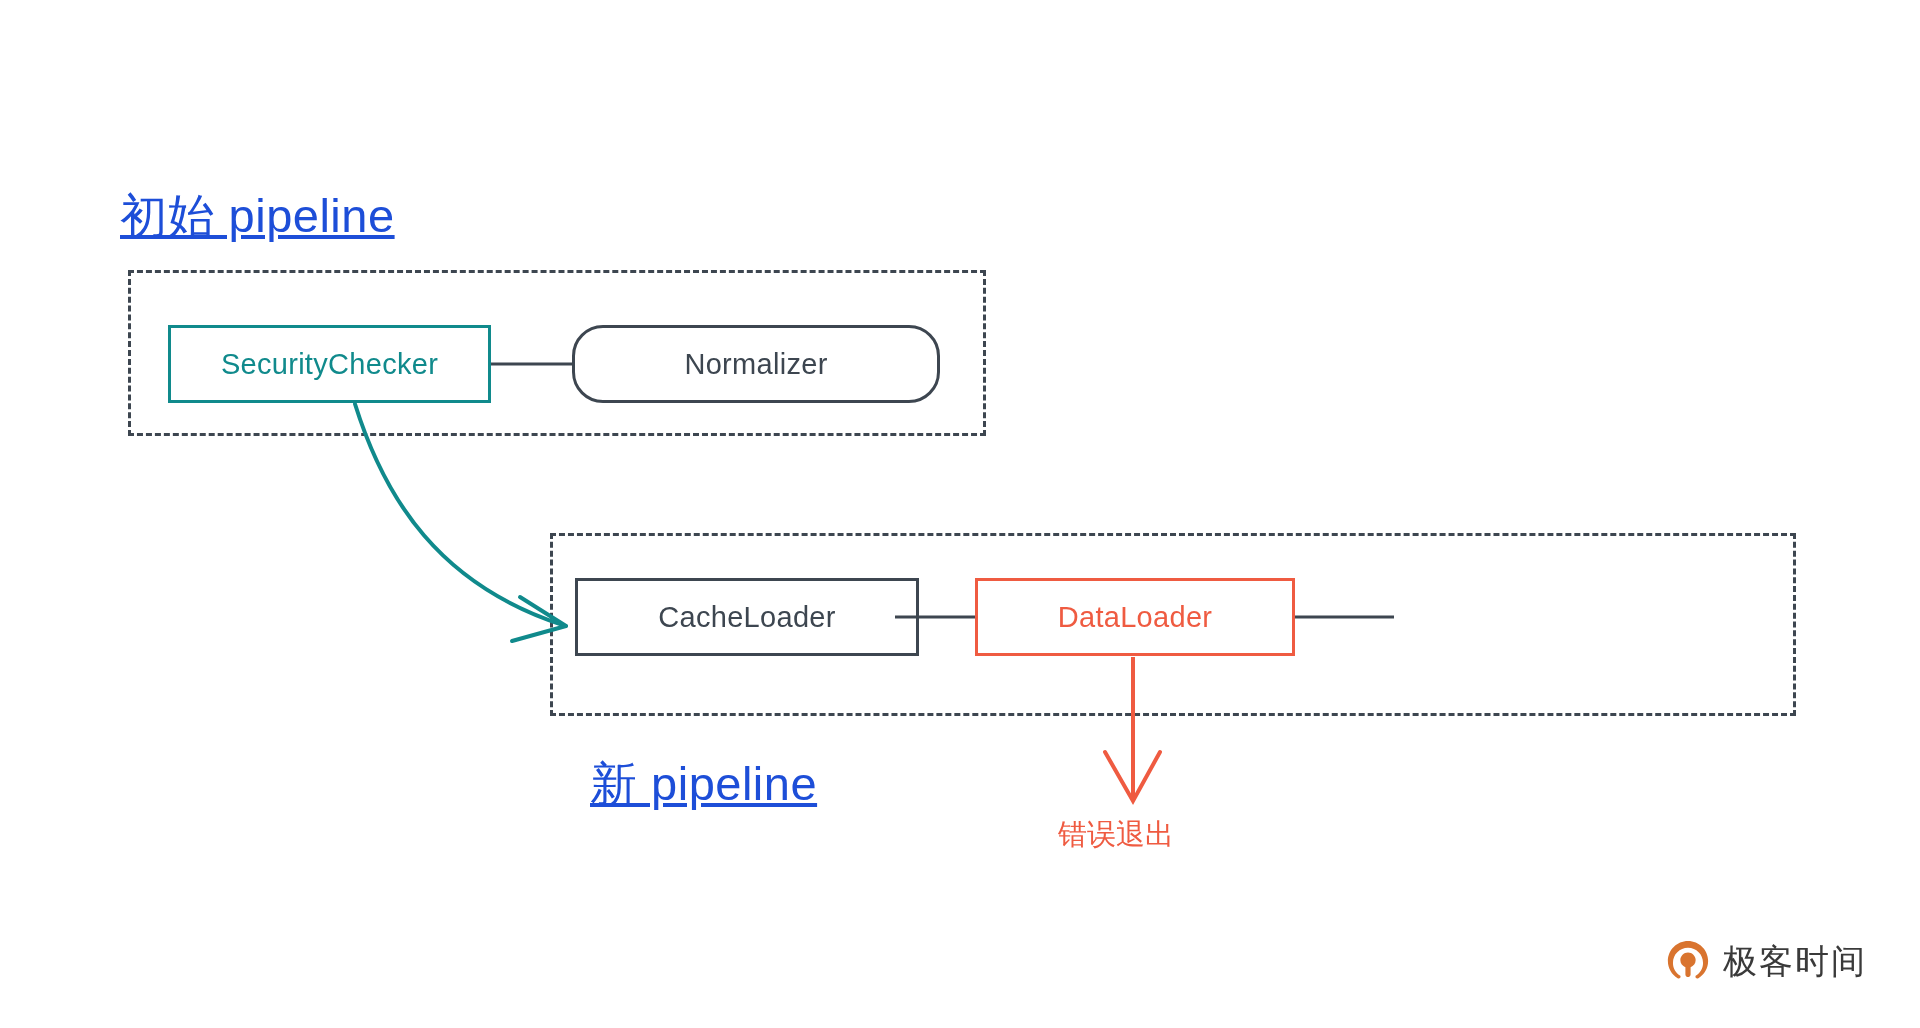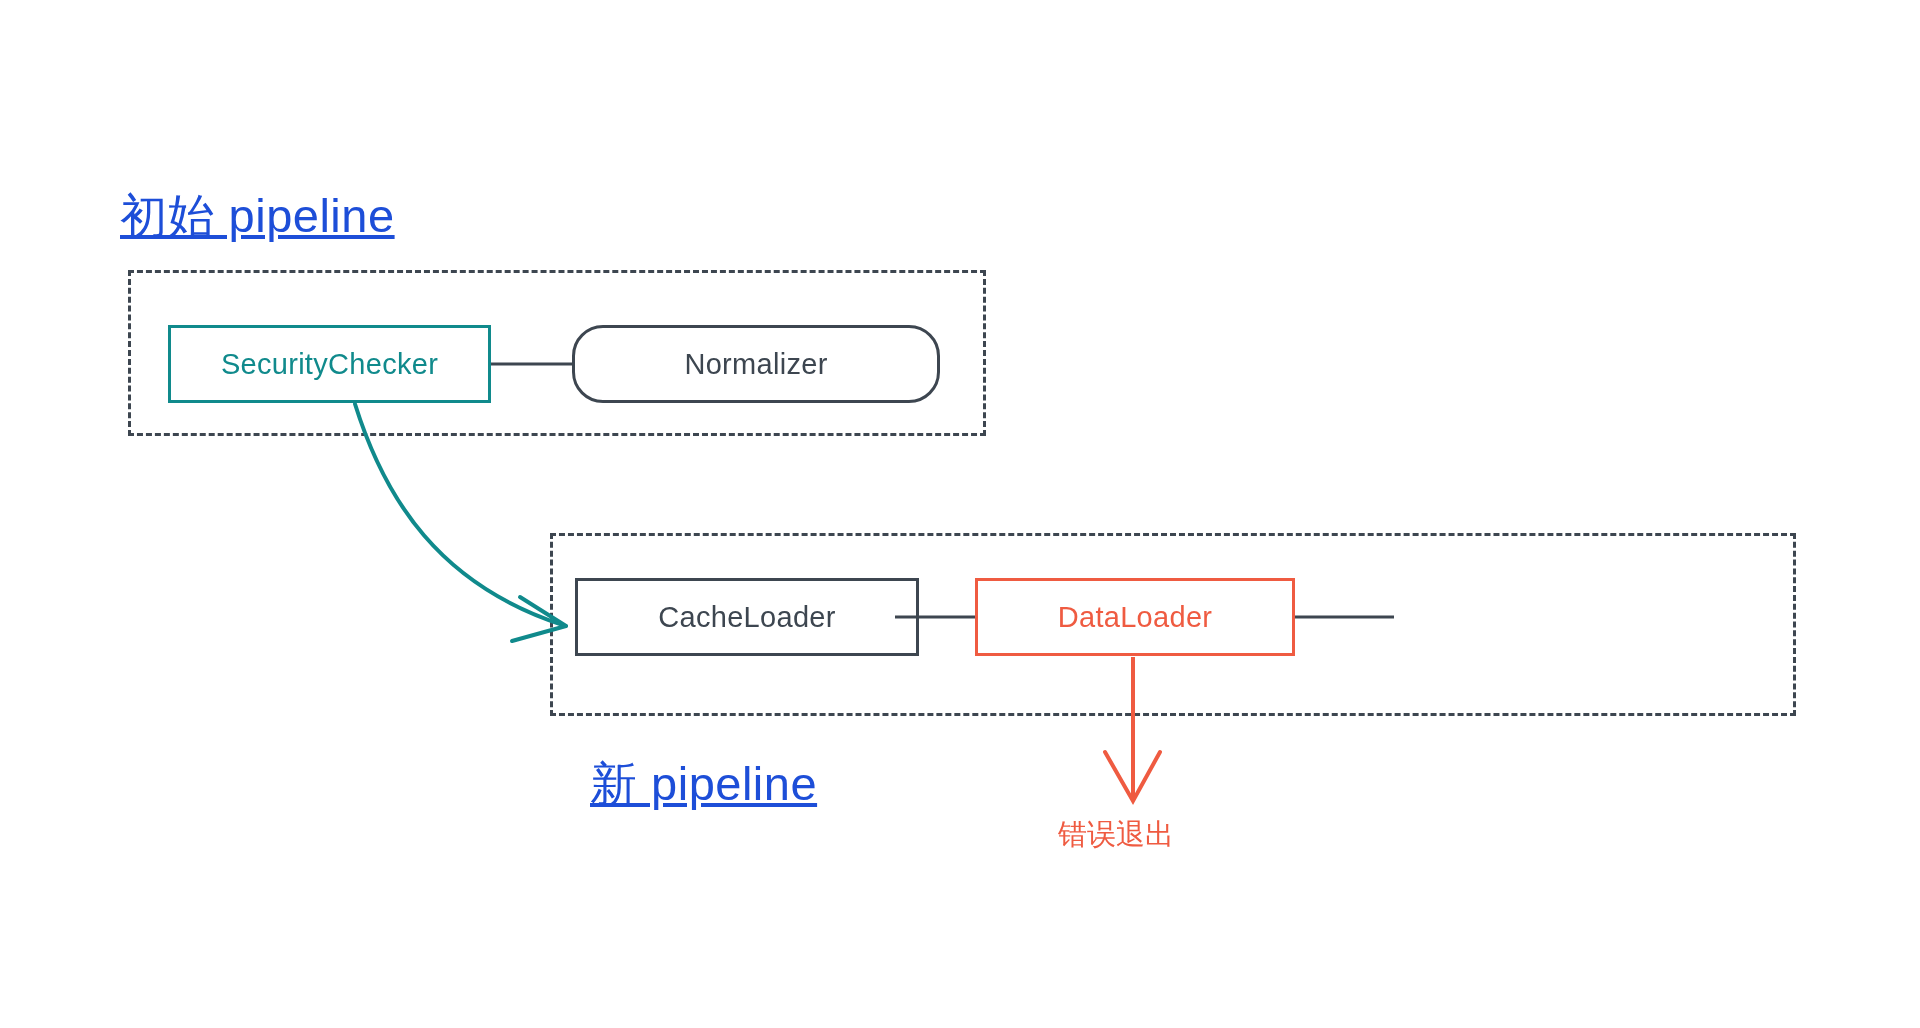--- a/index.html
+++ b/index.html
@@ -125,14 +125,21 @@
 
     <path d="M 355 404 C 385 500 440 585 563 625" fill="none" stroke="#108a8c" stroke-width="4" stroke-linecap="round"></path>
 
     <path d="M 520 597 L 566 626" fill="none" stroke="#108a8c" stroke-width="4" stroke-linecap="round"></path>
     <path d="M 512 641 L 566 626" fill="none" stroke="#108a8c" stroke-width="4" stroke-linecap="round"></path>
 
     <line x1="1133" y1="657" x2="1133" y2="800" stroke="#ef5b41" stroke-width="4" stroke-linecap="butt"></line>
     <path d="M 1105 752 L 1133 801 L 1160 752" fill="none" stroke="#ef5b41" stroke-width="4" stroke-linecap="round" stroke-linejoin="miter"></path>
   </svg>
 
+  <div class="brand" style="left:1665px; top:938px;">
+    <svg class="brand-mark" viewBox="0 0 48 48">
+      <path d="M24 3 C12.4 3 3 12.4 3 24 c0 7.6 4.1 14.3 10.2 18 C14.9 43 17 41.3 16 39.4 c-4.6-2.7-7.7-7.7-7.7-13.4 C8.3 17.3 15.3 10.3 24 10.3 S39.7 17.3 39.7 26 c0 5.7-3.1 10.7-7.7 13.4 -1 1.9 1.1 3.6 2.8 2.6 C40.9 38.3 45 31.6 45 24 45 12.4 35.6 3 24 3 Z" fill="#d9742f"></path>
+      <path d="M24 15 c-4.4 0-8 3.6-8 8 0 3.5 2.2 6.4 5.3 7.5 v7.6 c0 1.5 1.2 2.7 2.7 2.7 s2.7-1.2 2.7-2.7 v-7.6 c3.1-1.1 5.3-4 5.3-7.5 0-4.4-3.6-8-8-8 Z" fill="#d9742f"></path>
+    </svg>
+    <span class="brand-text">极客时间</span>
+  </div>
 
 </div>
 
 </body></html>

